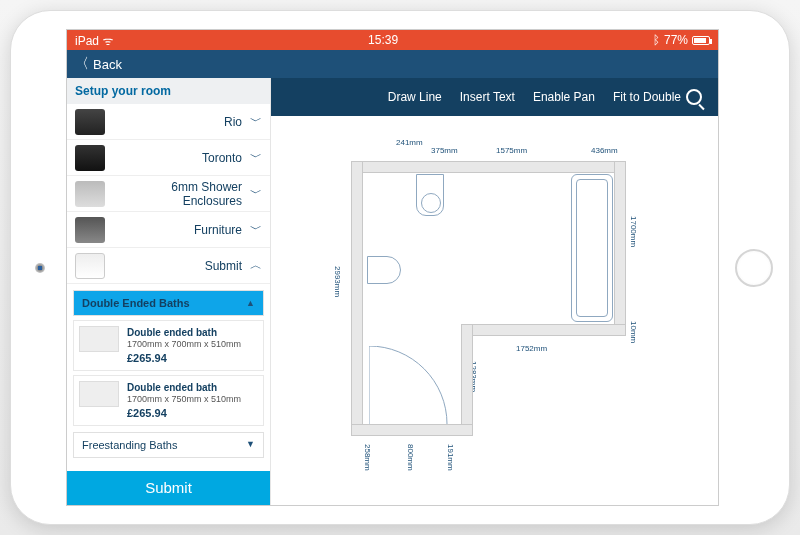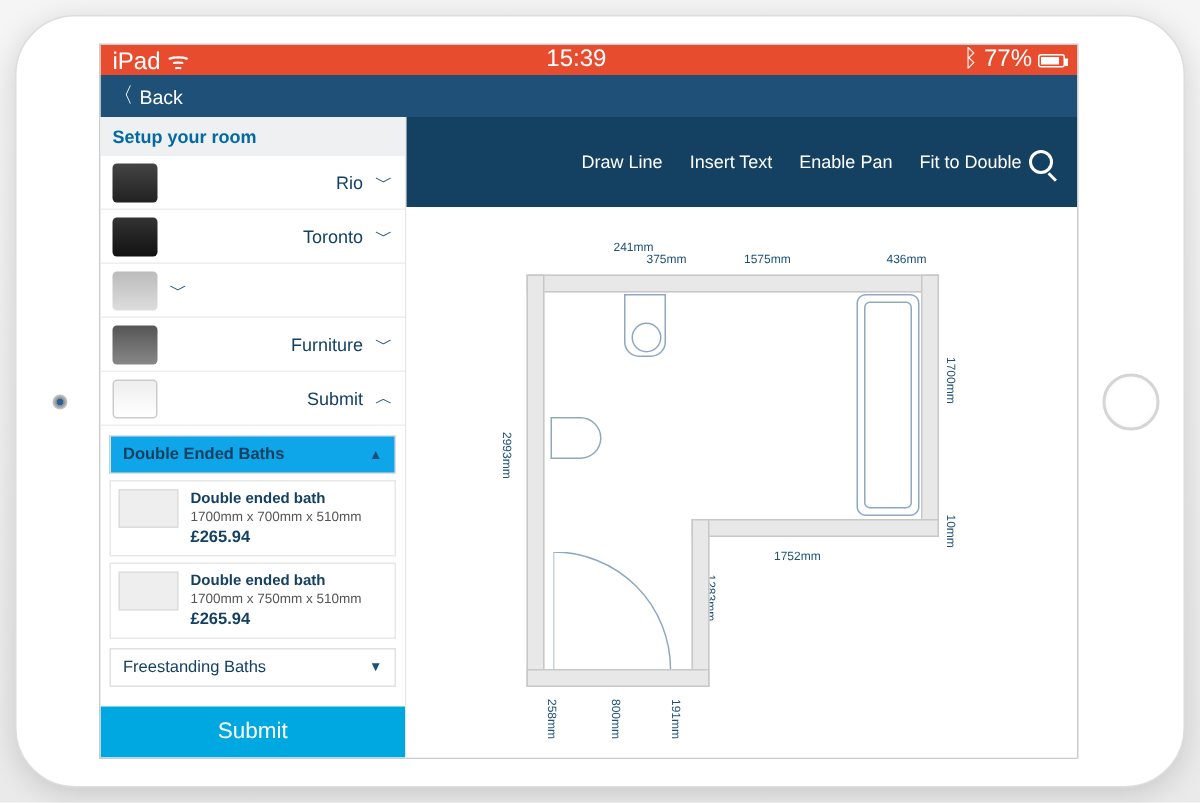--- a/index.html
+++ b/index.html
@@ -8,21 +8,21 @@
     position:absolute; left:10px; top:10px; width:780px; height:515px;
     background:#fff; border-radius:40px; box-shadow:0 4px 20px rgba(0,0,0,0.15);
     border:1px solid #ddd;
   }
   .camera { position:absolute; left:24px; top:50%; width:10px; height:10px; border-radius:50%;
     background:radial-gradient(circle,#2a5f9e 30%,#888 32%,#bbb 60%,#eee 100%); transform:translateY(-50%);}
   .home-btn { position:absolute; right:16px; top:50%; width:38px; height:38px; border-radius:50%;
     border:2px solid #d5d5d5; transform:translateY(-50%); background:radial-gradient(circle,#fff 60%,#f0f0f0 100%);}
   .screen { position:absolute; left:55px; top:18px; right:70px; bottom:18px; background:#fff;
     border:1px solid #ccc; overflow:hidden;}
-  .statusbar { height:20px; background:#e74c2e; color:#fff; font-size:16px; display:flex;
+  .statusbar { height:20px; background:#e74c2e; color:#fff; font-size:12px; display:flex;
     align-items:center; padding:0 8px; justify-content:space-between;}
   .statusbar .right{display:flex;align-items:center;gap:4px;}
   .battery{display:inline-block;width:18px;height:9px;border:1px solid #fff;border-radius:2px;position:relative;}
   .battery::after{content:"";position:absolute;right:-3px;top:2px;width:2px;height:5px;background:#fff;}
   .battery .fill{position:absolute;left:1px;top:1px;bottom:1px;width:75%;background:#fff;}
   .navbar{height:28px;background:#1e5078;color:#fff;display:flex;align-items:center;padding:0 8px;font-size:13px;}
   .navbar .chev{font-size:14px;margin-right:4px;}
   .content{display:flex;height:calc(100% - 48px);}
   .sidebar{width:204px;background:#fff;display:flex;flex-direction:column;border-right:1px solid #e5e5e5;}
   .sidebar-header{background:#eef0f2;color:#0369a1;font-size:12px;font-weight:600;padding:6px 8px;}
@@ -36,21 +36,21 @@
   .sub-head .tri{color:#1e5078;font-size:9px;}
   .prod{display:flex;gap:8px;border:1px solid #e8e8e8;margin:4px 6px 0;padding:5px;background:#fff;}
   .prod .pthumb{width:40px;height:26px;background:#eee;border:1px solid #ddd;flex-shrink:0;}
   .prod .pinfo{font-size:9px;color:#555;line-height:1.3;}
   .prod .pname{color:#144061;font-size:10px;font-weight:600;}
   .prod .pprice{color:#144061;font-size:11px;font-weight:700;}
   .sub-collapsed{display:flex;justify-content:space-between;align-items:flex-start;border:1px solid #e0e0e0;
     margin:6px 6px 0;padding:6px 8px;font-size:11px;color:#144061;background:#fff;}
   .submit{background:#00a8e1;color:#fff;text-align:center;height:34px;line-height:34px;font-size:15px;font-weight:500;}
   .main{flex:1;display:flex;flex-direction:column;background:#fff;}
-  .toolbar{height:60px;background:#144061;color:#fff;display:flex;align-items:center;justify-content:flex-end;
+  .toolbar{height:38px;background:#144061;color:#fff;display:flex;align-items:center;justify-content:flex-end;
     padding:0 16px;gap:18px;font-size:12px;}
   .toolbar .item{display:flex;align-items:center;gap:5px;white-space:nowrap;}
   .badge{background:#00a8e1;border-radius:50%;width:16px;height:16px;display:inline-flex;align-items:center;
     justify-content:center;font-size:10px;font-weight:600;}
   .mag{width:16px;height:16px;border:2px solid #fff;border-radius:50%;position:relative;}
   .mag::after{content:"";position:absolute;right:-5px;bottom:-5px;width:7px;height:2px;background:#fff;transform:rotate(45deg);}
   .canvas{flex:1;position:relative;background:#fff;}
   .plan{position:absolute;left:50px;top:30px;width:330px;height:330px;}
   .dim{position:absolute;font-size:8px;color:#1e5078;white-space:nowrap;}
   .dim.v{writing-mode:vertical-rl;}
@@ -103,20 +103,21 @@
             <div class="label">Rio</div>
             <div class="chev">﹀</div>
           </div>
           <div class="cat">
             <div class="thumb tor"></div>
             <div class="label">Toronto</div>
             <div class="chev">﹀</div>
           </div>
           <div class="cat">
             <div class="thumb shw"></div>
+            <div class="label">6mm Shower Enclosures</div>
             <div class="chev">﹀</div>
           </div>
           <div class="cat">
             <div class="thumb fur"></div>
             <div class="label">Furniture</div>
             <div class="chev">﹀</div>
           </div>
           <div class="cat">
             <div class="thumb bat"></div>
             <div class="label">Submit</div>
@@ -168,21 +169,21 @@
           <div class="item">
             <span>Fit to Double</span>
             <span class="mag"></span>
           </div>
         </div>
 
         <div class="canvas">
           <div class="plan">
 
             <div class="dim" style="left:45px;top:16px;">374mm</div>
-            <div class="dim" style="left:88px;top:-8px;">241mm</div>
+            <div class="dim" style="left:75px;top:-8px;">241mm</div>
             <div class="dim" style="left:110px;top:0;">375mm</div>
             <div class="dim" style="left:175px;top:0;">1575mm</div>
             <div class="dim" style="left:270px;top:0;">436mm</div>
 
             <div class="dim v" style="left:12px;top:120px;">2993mm</div>
             <div class="dim v" style="left:308px;top:70px;">1700mm</div>
             <div class="dim v" style="left:308px;top:175px;">10mm</div>
             <div class="dim" style="left:195px;top:198px;">1752mm</div>
             <div class="dim v" style="left:148px;top:215px;">1283mm</div>
             <div class="dim v" style="left:42px;top:298px;">258mm</div>

